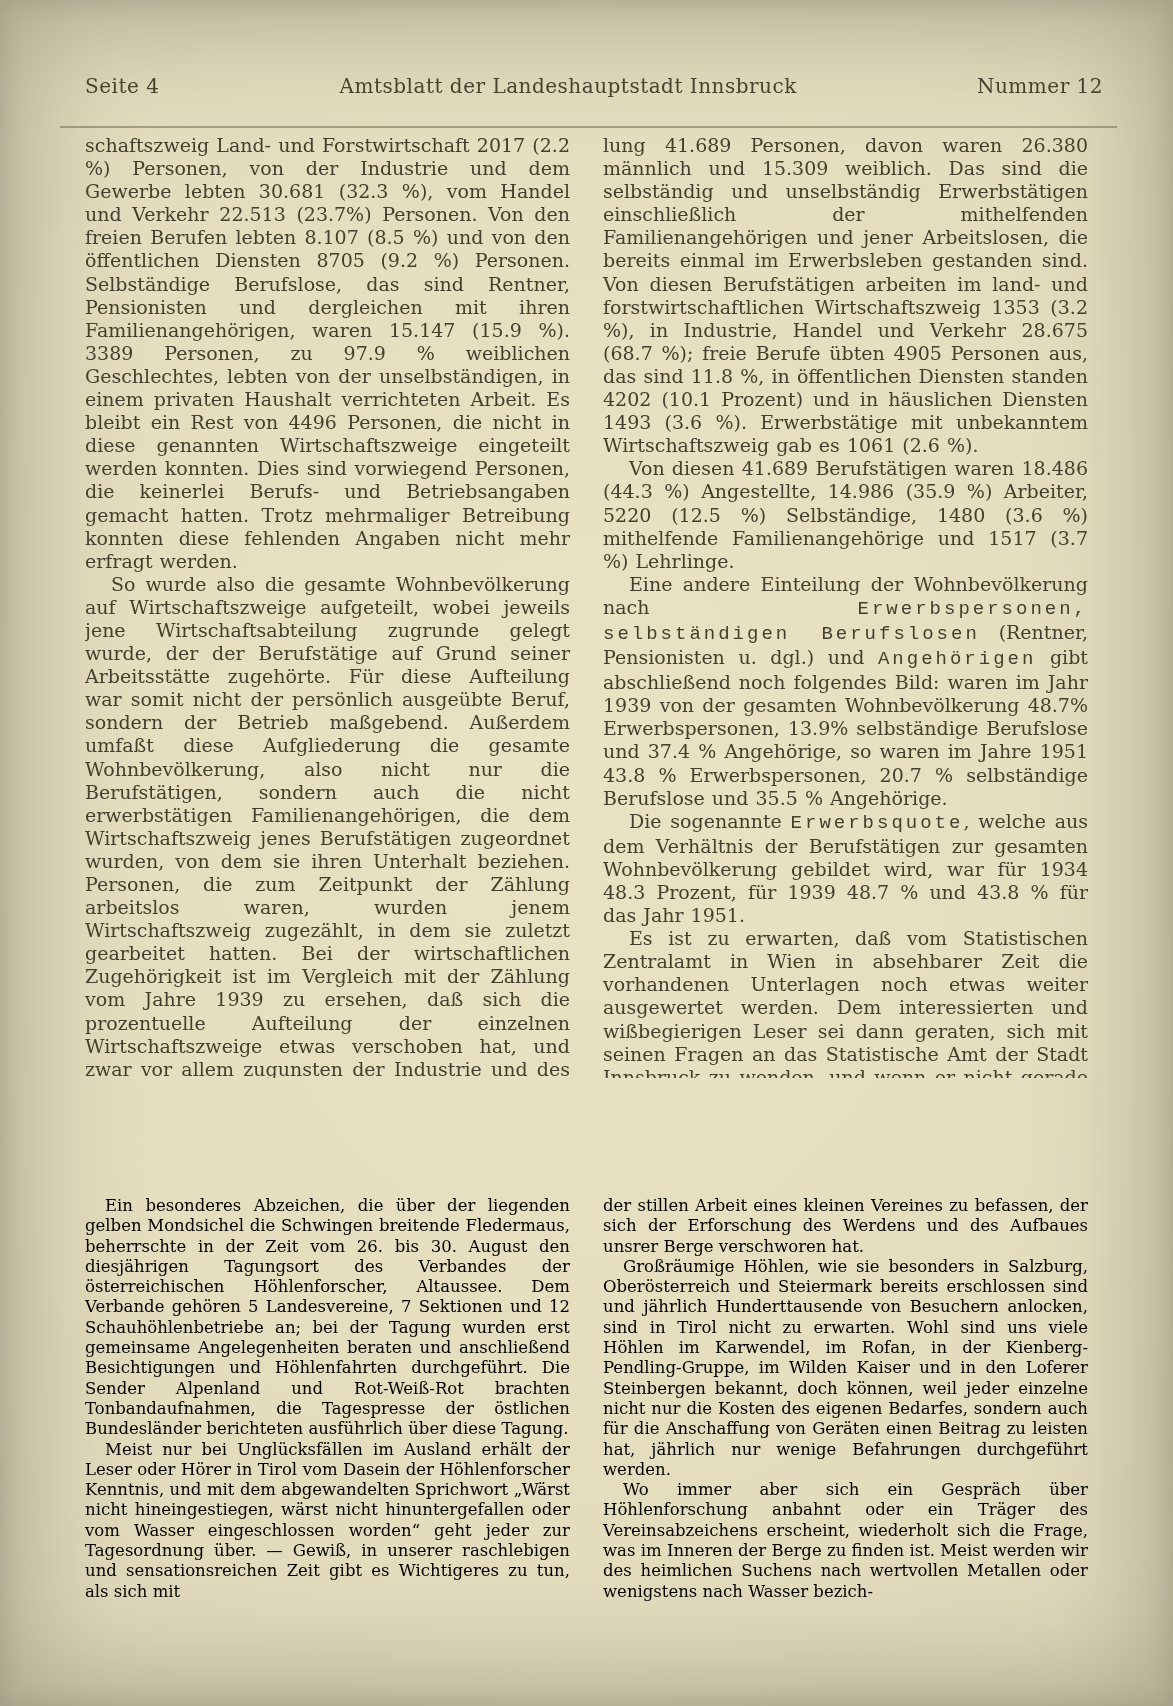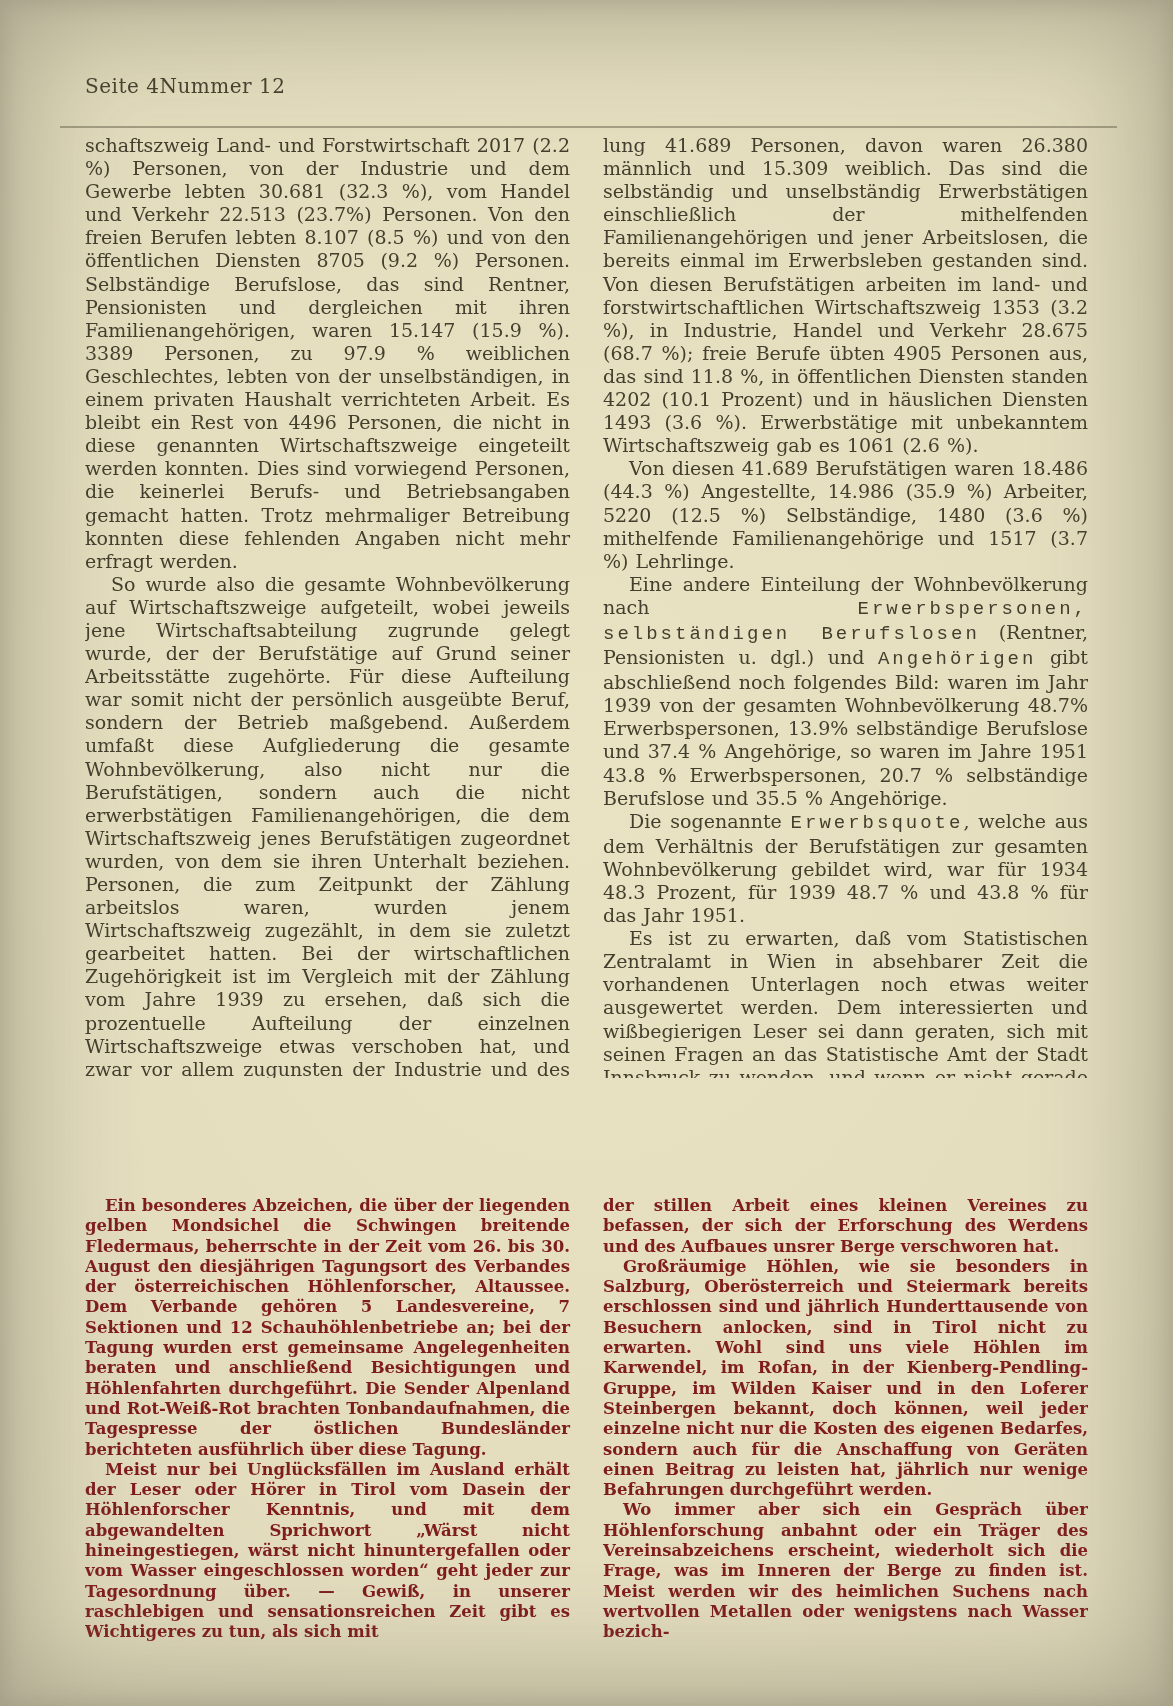--- a/index.html
+++ b/index.html
@@ -13,21 +13,21 @@
     background:radial-gradient(ellipse 135% 120% at 50% 45%,
       #eae3c3 0%, #e3dcbd 40%, #d9d2b5 68%, #c4c0a8 90%, #a8a795 100%);
   }
   .vignette{
     position:absolute;inset:0;pointer-events:none;
     box-shadow:inset 0 0 110px 22px rgba(112,110,92,.45),
                inset 0 0 20px 4px rgba(112,110,92,.22);
   }
   .header{
     position:absolute;top:74px;left:85px;right:70px;
-    display:flex;align-items:baseline;
+    display:flex;justify-content:space-between;align-items:baseline;
     color:#46402e;font-size:20px;letter-spacing:.5px;
   }
   .rule{
     position:absolute;top:126px;left:60px;right:56px;height:2px;
     background:#8e8870;opacity:.75;
   }
   .cols{position:absolute;left:85px;display:flex;gap:33px;}
   .col{width:485px;}
   #a1cols{top:134px;height:944px;overflow:hidden;}
   #a1cols p{
@@ -35,31 +35,32 @@
     color:#433e2d;word-spacing:1px;
   }
   .ind{text-indent:26px;}
   .sperr{letter-spacing:3px;word-spacing:5px;font-family:Liberation Mono, monospace;}
   #a2head{position:absolute;top:1088px;left:0;right:0;text-align:center;color:#3b3526;}
   #a2title{font-size:37px;font-weight:bold;line-height:1.15;}
   #a2byline{font-size:19px;font-weight:bold;margin-top:9px;letter-spacing:1.5px;}
   #a2cols{top:1196px;height:504px;overflow:hidden;}
   #a2cols p{
     margin:0;font-size:16.5px;line-height:20.3px;text-align:justify;
-    color:#7f1d1d;font-weight:700;
+    color:#000000;font-weight:400;
   }
   #a2cols .ind{text-indent:20px;}
 </style>
 </head>
 <body>
 
 <div class="paper"></div>
 
 <div class="header">
   <span>Seite 4</span>
+  <span>Amtsblatt der Landeshauptstadt Innsbruck</span>
   <span>Nummer 12</span>
 </div>
 <div class="rule"></div>
 
 <div class="cols" id="a1cols">
   <div class="col">
     <p>schaftszweig Land- und Forstwirtschaft 2017 (2.2 %) Personen, von der Industrie und dem Gewerbe lebten 30.681 (32.3 %), vom Handel und Verkehr 22.513 (23.7%) Personen. Von den freien Berufen lebten 8.107 (8.5 %) und von den öffentlichen Diensten 8705 (9.2 %) Personen. Selbständige Berufslose, das sind Rentner, Pensionisten und dergleichen mit ihren Familienangehörigen, waren 15.147 (15.9 %). 3389 Personen, zu 97.9 % weiblichen Geschlechtes, lebten von der unselbständigen, in einem privaten Haushalt verrichteten Arbeit. Es bleibt ein Rest von 4496 Personen, die nicht in diese genannten Wirtschaftszweige eingeteilt werden konnten. Dies sind vorwiegend Personen, die keinerlei Berufs- und Betriebsangaben gemacht hatten. Trotz mehrmaliger Betreibung konnten diese fehlenden Angaben nicht mehr erfragt werden.</p>
     <p class="ind">So wurde also die gesamte Wohnbevölkerung auf Wirtschaftszweige aufgeteilt, wobei jeweils jene Wirtschaftsabteilung zugrunde gelegt wurde, der der Berufstätige auf Grund seiner Arbeitsstätte zugehörte. Für diese Aufteilung war somit nicht der persönlich ausgeübte Beruf, sondern der Betrieb maßgebend. Außerdem umfaßt diese Aufgliederung die gesamte Wohnbevölkerung, also nicht nur die Berufstätigen, sondern auch die nicht erwerbstätigen Familienangehörigen, die dem Wirtschaftszweig jenes Berufstätigen zugeordnet wurden, von dem sie ihren Unterhalt beziehen. Personen, die zum Zeitpunkt der Zählung arbeitslos waren, wurden jenem Wirtschaftszweig zugezählt, in dem sie zuletzt gearbeitet hatten. Bei der wirtschaftlichen Zugehörigkeit ist im Vergleich mit der Zählung vom Jahre 1939 zu ersehen, daß sich die prozentuelle Aufteilung der einzelnen Wirtschaftszweige etwas verschoben hat, und zwar vor allem zugunsten der Industrie und des Gewerbes, während bei fast allen anderen Wirtschaftszweigen ein prozentueller Rückgang zu verzeichnen war.</p>
 
   </div>

